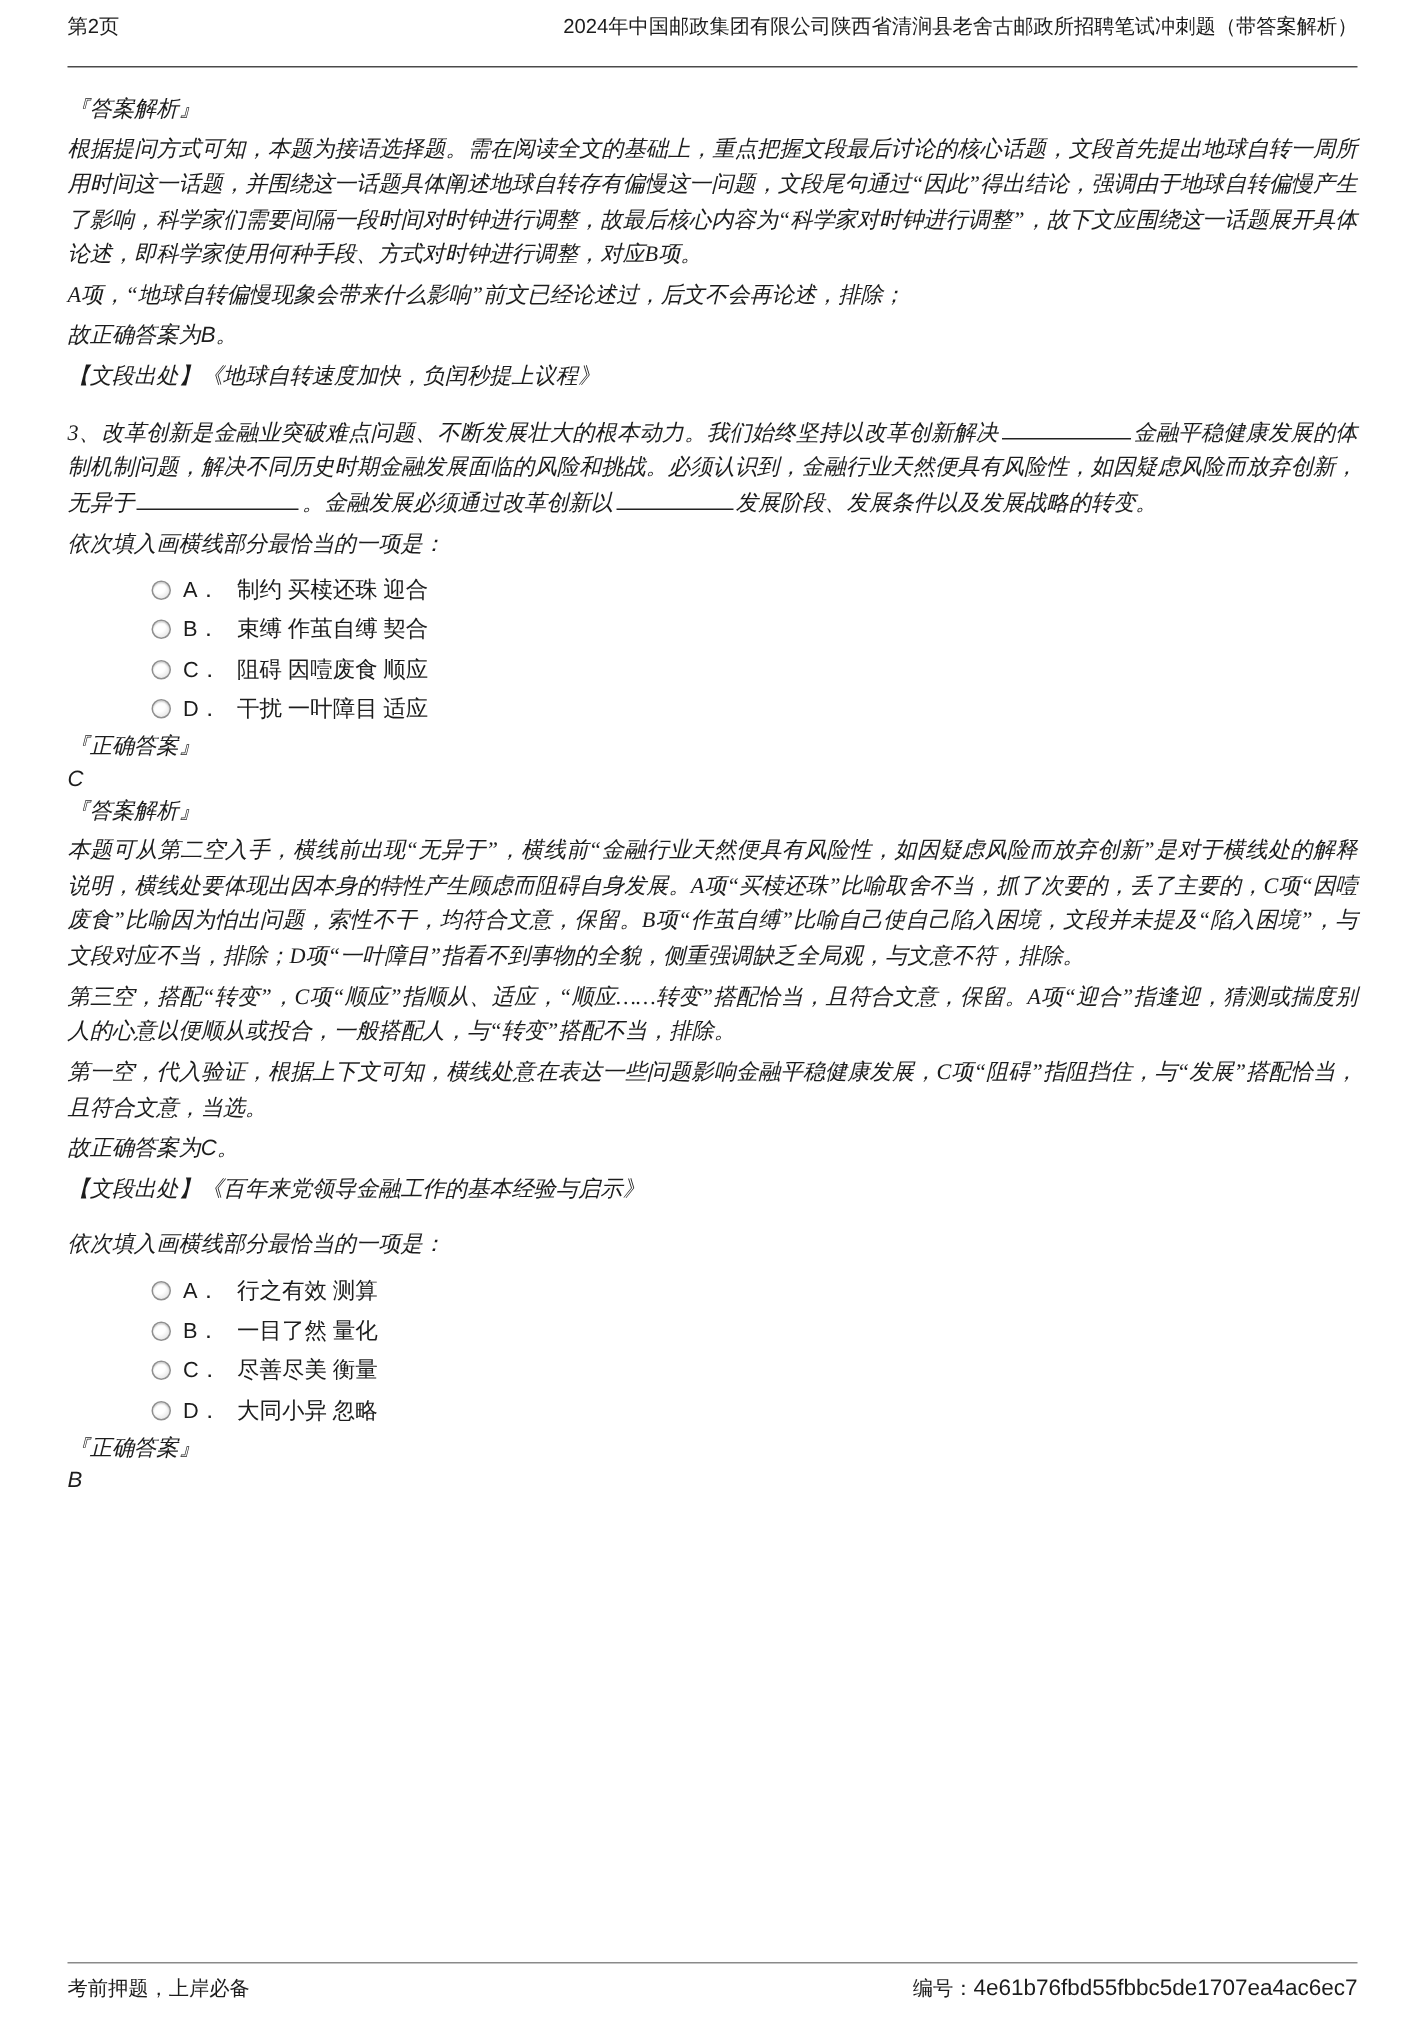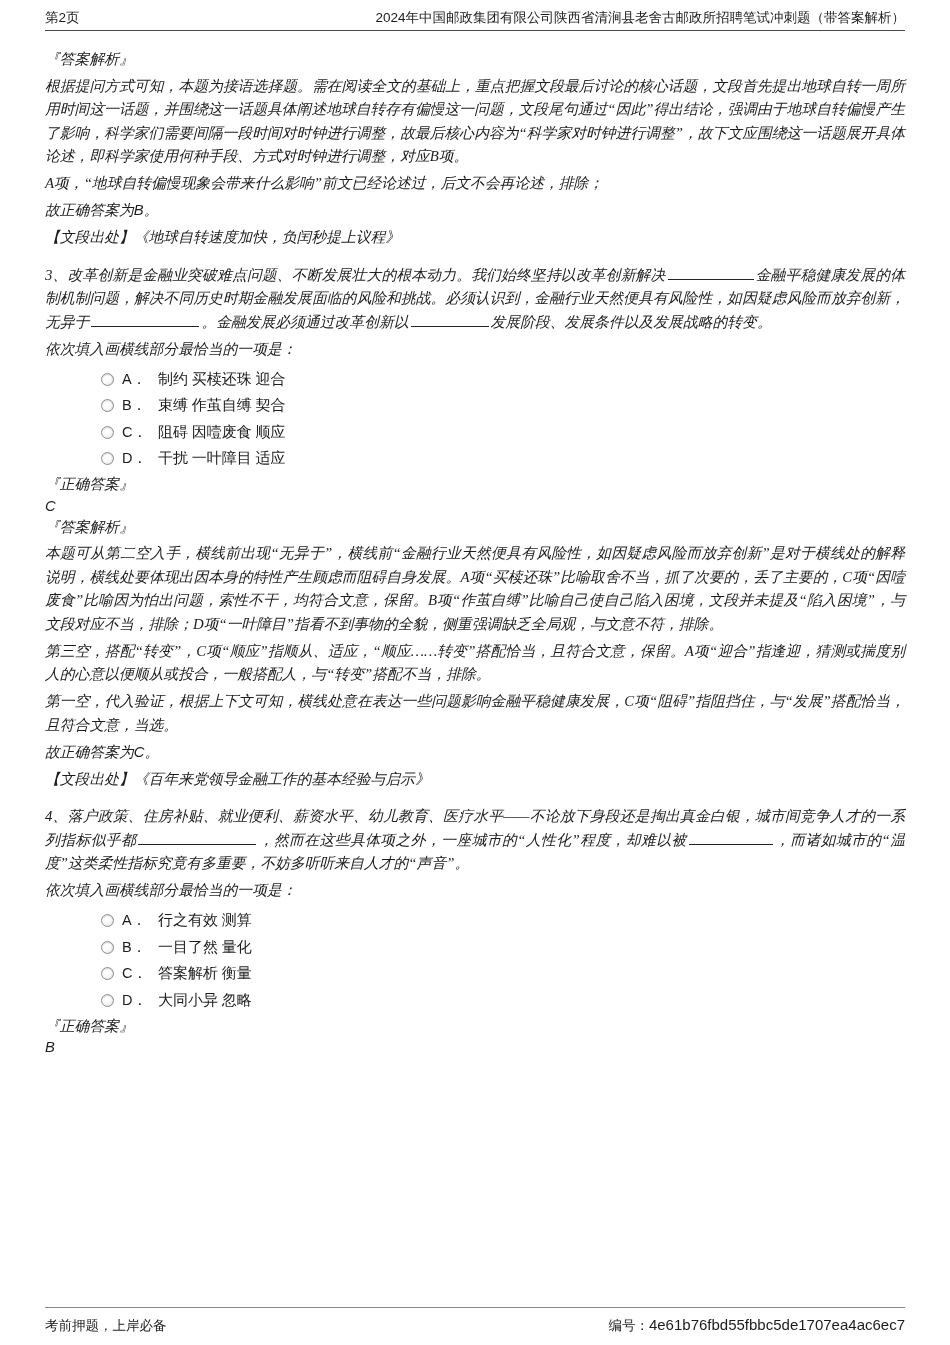--- a/index.html
+++ b/index.html
@@ -8,21 +8,21 @@
     background:#ffffff;color:#1c1c1c;
     font-family:"Liberation Serif","DejaVu Serif",serif;
     font-size:14.8px;
     position:relative;
     overflow:hidden;
   }
   .page{padding:0 45px;}
   
   .doc-header{
     display:flex;justify-content:space-between;align-items:flex-end;
-    padding-top:9px;padding-bottom:3px;
+    padding-top:9px;padding-bottom:17px;
     border-bottom:1.5px solid #4a4a4a;
     font-size:13.5px;
   }
   .sans{font-family:"Liberation Sans","DejaVu Sans",sans-serif;}
   
   .content{padding-top:13px;}
   p{margin:3.5px 0;line-height:23.5px;text-align:justify;font-style:italic;}
   .label-line{margin:3.5px 0;line-height:23.5px;}
   .tight{margin:0;line-height:21.5px;text-align:left;}
   .question-block{margin-top:14px;}
@@ -124,40 +124,37 @@
       <p>本题可从第二空入手，横线前出现“无异于”，横线前“金融行业天然便具有风险性，如因疑虑风险而放弃创新”是对于横线处的解释说明，横线处要体现出因本身的特性产生顾虑而阻碍自身发展。A项“买椟还珠”比喻取舍不当，抓了次要的，丢了主要的，C项“因噎废食”比喻因为怕出问题，索性不干，均符合文意，保留。B项“作茧自缚”比喻自己使自己陷入困境，文段并未提及“陷入困境”，与文段对应不当，排除；D项“一叶障目”指看不到事物的全貌，侧重强调缺乏全局观，与文意不符，排除。</p>
       <p>第三空，搭配“转变”，C项“顺应”指顺从、适应，“顺应……转变”搭配恰当，且符合文意，保留。A项“迎合”指逢迎，猜测或揣度别人的心意以便顺从或投合，一般搭配人，与“转变”搭配不当，排除。</p>
       <p>第一空，代入验证，根据上下文可知，横线处意在表达一些问题影响金融平稳健康发展，C项“阻碍”指阻挡住，与“发展”搭配恰当，且符合文意，当选。</p>
       <p>
         <span>故正确答案为</span><span class="answer-letter">C</span><span>。</span>
       </p>
       <p>【文段出处】《百年来党领导金融工作的基本经验与启示》</p>
     </div>
 
     <div class="question-block">
-      <p>
-        <span>4、落户政策、住房补贴、就业便利、薪资水平、幼儿教育、医疗水平——不论放下身段还是掏出真金白银，城市间竞争人才的一系列指标似乎都</span><span class="blank b118"></span><span>，然而在这些具体项之外，一座城市的“人性化”程度，却难以被</span><span class="blank b84"></span><span>，而诸如城市的“温度”这类柔性指标究竟有多重要，不妨多听听来自人才的“声音”。</span>
-      </p>
       <p>依次填入画横线部分最恰当的一项是：</p>
 
       <div class="options">
         <div class="option-row">
           <span class="radio"></span>
           <span class="opt-letter">A．</span>
           <span class="opt-text">行之有效 测算</span>
         </div>
         <div class="option-row">
           <span class="radio"></span>
           <span class="opt-letter">B．</span>
           <span class="opt-text">一目了然 量化</span>
         </div>
         <div class="option-row">
           <span class="radio"></span>
           <span class="opt-letter">C．</span>
-          <span class="opt-text">答案解析 衡量</span>
+          <span class="opt-text">尽善尽美 衡量</span>
         </div>
         <div class="option-row">
           <span class="radio"></span>
           <span class="opt-letter">D．</span>
           <span class="opt-text">大同小异 忽略</span>
         </div>
       </div>
 
       <p class="tight">『正确答案』</p>
       <p class="tight answer-letter">B</p>

